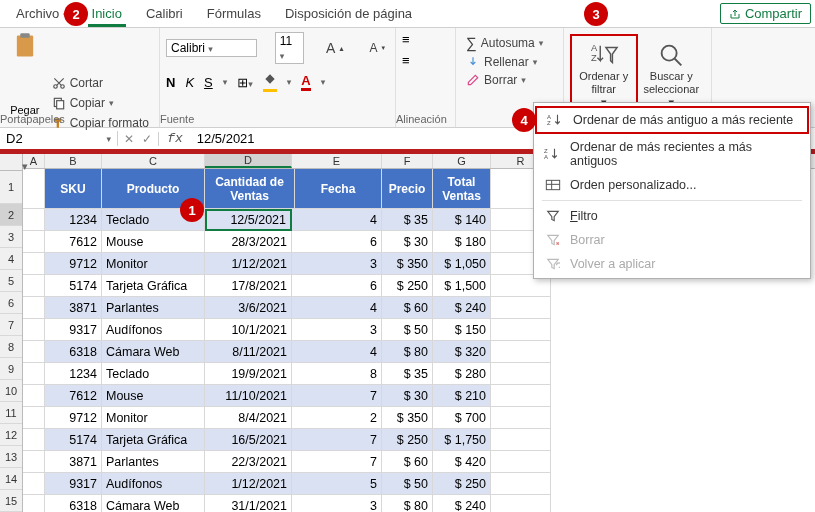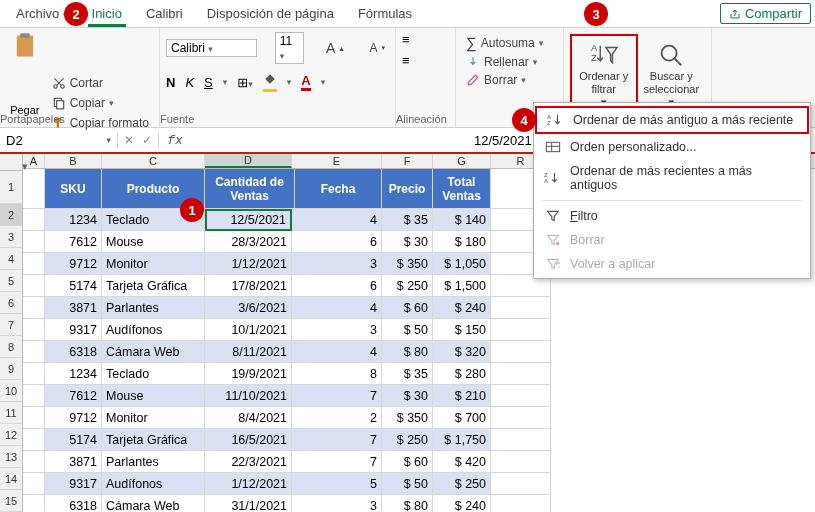--- a/index.html
+++ b/index.html
@@ -23,21 +23,21 @@
 .big svg { width: 28px; height: 28px; }
 .big span { font-size: 11px; text-align: left; margin-top: 44px; }
 .fontbox { border: 1px solid #bbb; background: #fff; padding: 1px 4px; font-size: 12px; }
 .chev { font-size: 9px; color: #666; }
 .sortbtn { display: flex; flex-direction: column; align-items: center; width: 68px; padding: 4px 2px; border: 2px solid transparent; }
 .sortbtn.hl { border-color: #c00; }
 .sortbtn svg { width: 30px; height: 30px; }
 .sortbtn span { font-size: 11px; color: #333; text-align: center; line-height: 13px; }
 
 
-.fbar { display: flex; align-items: center; height: 26px; border-bottom: 2px solid #b91c1c; text-align: center; }
+.fbar { display: flex; align-items: center; height: 26px; border-bottom: 5px solid #b91c1c; }
 .namebox { width: 118px; border-right: 1px solid #d0d0d0; padding: 0 6px; display: flex; align-items: center; justify-content: space-between; }
 .fx { padding: 0 8px; color: #555; font-style: italic; font-family: Liberation Mono, monospace; }
 .formula { flex: 1; padding: 0 6px; }
 
 
 .gridwrap { display: flex; height: calc(512px - 28px - 100px - 26px); overflow: hidden; }
 .rowhdrs { display: flex; flex-direction: column; background: #f0f0f0; border-right: 1px solid #bbb; }
 .corner { width: 22px; height: 21px; border-bottom: 1px solid #bbb; background: #f0f0f0; }
 .rh { width: 22px; height: 22px; border-bottom: 1px solid #d8d8d8; display: flex; align-items: center; justify-content: center; font-size: 11px; color: #333; background: #f0f0f0; }
 .cols { display: flex; flex-direction: column; flex: 1; }
@@ -77,22 +77,22 @@
 </head>
 <body>
 
 <div class="menubar">
   <div class="m">
     <span>Archivo</span>
     <span class="chev">▾</span>
   </div>
   <div class="m active">Inicio</div>
   <div class="m">Calibri</div>
+  <div class="m">Fórmulas</div>
   <div class="m">Disposición de página</div>
-  <div class="m">Fórmulas</div>
   <div class="share">
     <svg width="12" height="12" viewBox="0 0 24 24" fill="none" stroke="#107c41" stroke-width="2">
         <path d="M4 12v8h16v-8M12 4v12M8 8l4-4 4 4"></path>
       </svg>
     <span>Compartir</span>
   </div>
 </div>
 
 <div class="ribbon">
   <div class="rgroup" style="width:160px">
@@ -421,37 +421,37 @@
         <svg width="18" height="14" viewBox="0 0 24 18">
           <text x="0" y="8" font-size="8" fill="#555">A</text>
           <text x="0" y="16" font-size="8" fill="#555">Z</text>
           <path d="M14 2v12l-3-3m3 3l3-3" stroke="#555" fill="none" stroke-width="1.5"></path>
         </svg>
       </span>
     <span>Ordenar de más antiguo a más reciente</span>
   </div>
   <div class="menuitem">
     <span class="mi">
-        <svg width="16" height="14" viewBox="0 0 24 18" fill="none" stroke="#555" stroke-width="1.5">
-          <rect x="2" y="2" width="20" height="14"></rect>
-          <path d="M2 8h20M10 2v14"></path>
-        </svg>
-      </span>
-    <span>Orden personalizado...</span>
-  </div>
-  <div class="menuitem">
-    <span class="mi">
         <svg width="18" height="14" viewBox="0 0 24 18">
           <text x="0" y="8" font-size="8" fill="#555">Z</text>
           <text x="0" y="16" font-size="8" fill="#555">A</text>
           <path d="M14 2v12l-3-3m3 3l3-3" stroke="#555" fill="none" stroke-width="1.5"></path>
         </svg>
       </span>
     <span>Ordenar de más recientes a más antiguos</span>
   </div>
+  <div class="menuitem">
+    <span class="mi">
+        <svg width="16" height="14" viewBox="0 0 24 18" fill="none" stroke="#555" stroke-width="1.5">
+          <rect x="2" y="2" width="20" height="14"></rect>
+          <path d="M2 8h20M10 2v14"></path>
+        </svg>
+      </span>
+    <span>Orden personalizado...</span>
+  </div>
   <div class="msep"></div>
   <div class="menuitem">
     <span class="mi">
         <svg width="14" height="14" viewBox="0 0 24 24" fill="none" stroke="#555" stroke-width="2">
           <path d="M3 4h18l-7 9v7l-4-2v-5z"></path>
         </svg>
       </span>
     <span><u>F</u><span>iltro</span></span>
   </div>
   <div class="menuitem dis">

